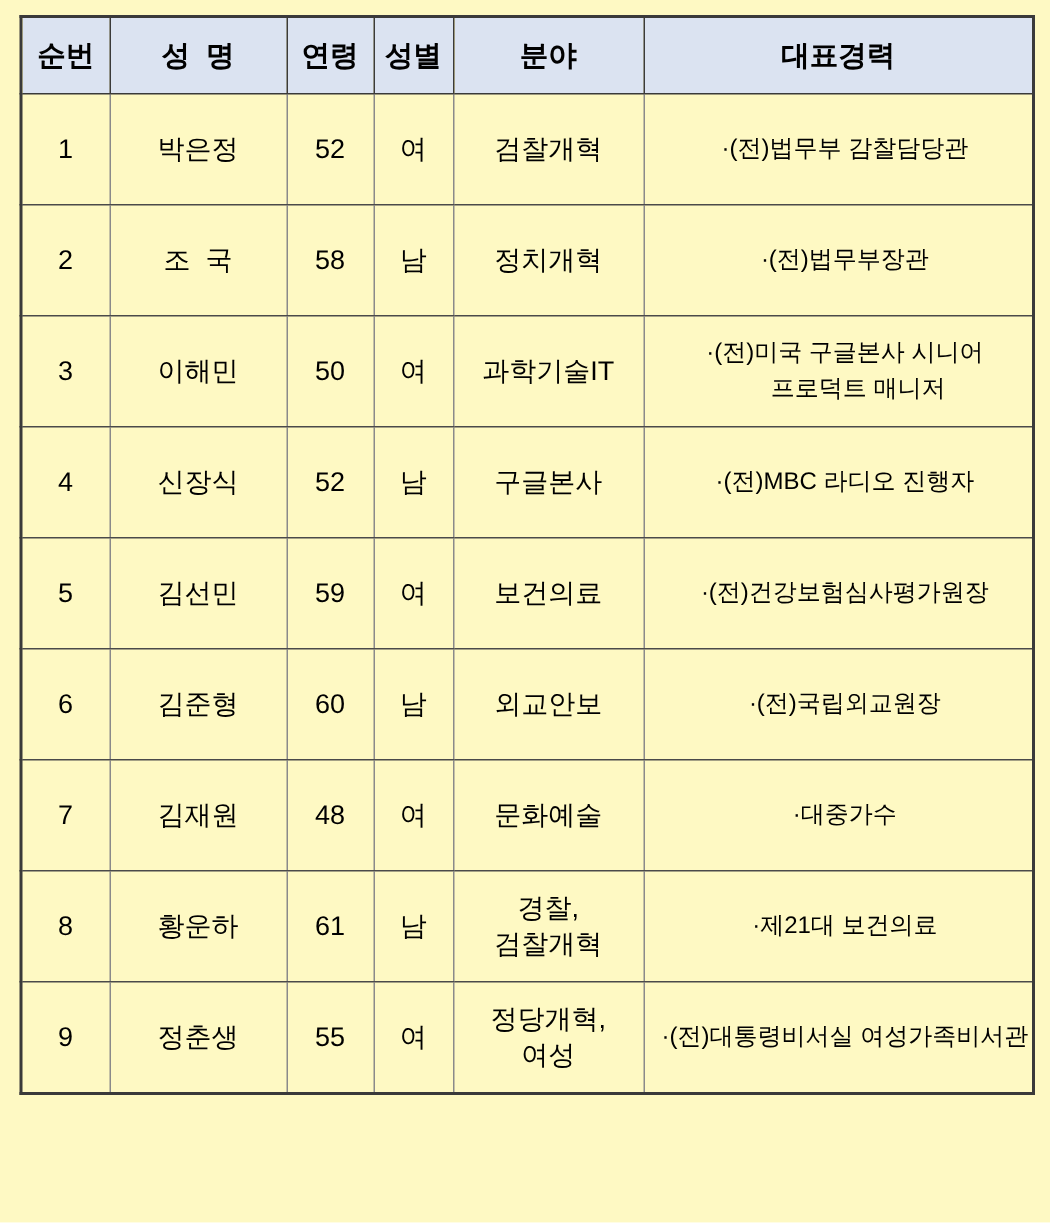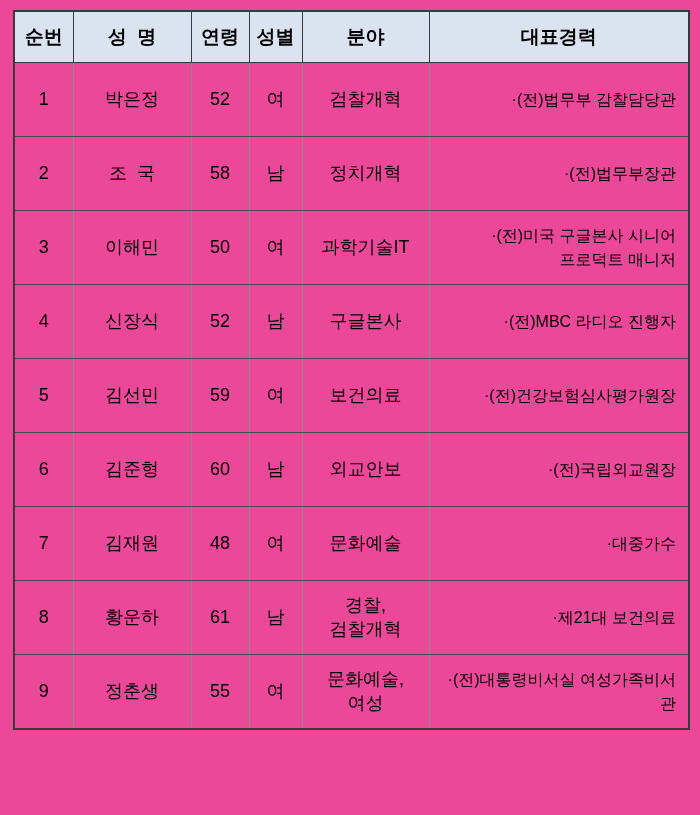--- a/index.html
+++ b/index.html
@@ -5,21 +5,21 @@
   html, body {
     margin: 0;
     padding: 0;
     background: #ffffff;
     font-family: "Liberation Sans", sans-serif;
   }
   .page {
     position: relative;
     width: 700px;
     height: 815px;
-    background: #ec4899;
+    background: #fef9c3;
     overflow: hidden;
   }
   .table-wrap {
     position: absolute;
     left: 13px;
     top: 10px;
   }
   table.roster {
     border-collapse: collapse;
     table-layout: fixed;
@@ -46,23 +46,23 @@
     font-weight: bold;
     border-color: #3a3a3a;
   }
   table.roster tbody td {
     height: 73px;
     font-size: 18px;
     font-weight: normal;
     line-height: 1.3;
   }
   table.roster tbody td.cell-career {
-    text-align: right;
+    text-align: center;
     padding-left: 9px;
-    padding-right: 12px;
+    padding-right: 0;
     font-size: 16px;
     line-height: 1.5;
     margin-left: 40px;
   }
   col.c-no     { width: 59px;  }
   col.c-name   { width: 118px; }
   col.c-age    { width: 58px;  }
   col.c-gender { width: 53px;  }
   col.c-field  { width: 127px; }
   col.c-career { width: 260px; }
@@ -164,21 +164,21 @@
     <td class="cell-field">경찰,
 검찰개혁</td>
     <td class="cell-career">·제21대 보건의료</td>
   </tr>
 
   <tr>
     <td class="cell-no">9</td>
     <td class="cell-name">정춘생</td>
     <td class="cell-age">55</td>
     <td class="cell-gender">여</td>
-    <td class="cell-field">문화예술,
+    <td class="cell-field">정당개혁,
 여성</td>
     <td class="cell-career">·(전)대통령비서실 여성가족비서관</td>
   </tr>
 
 </tbody>
     </table>
   </div>
 </div>
 
 </body></html>

